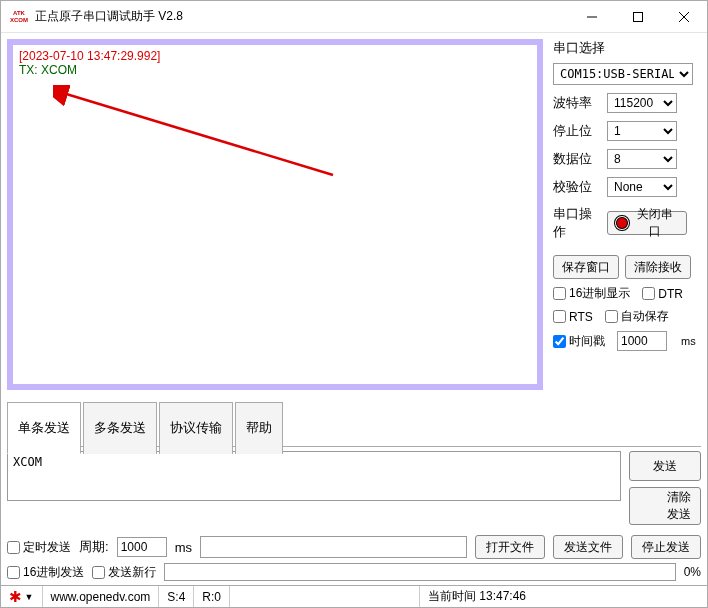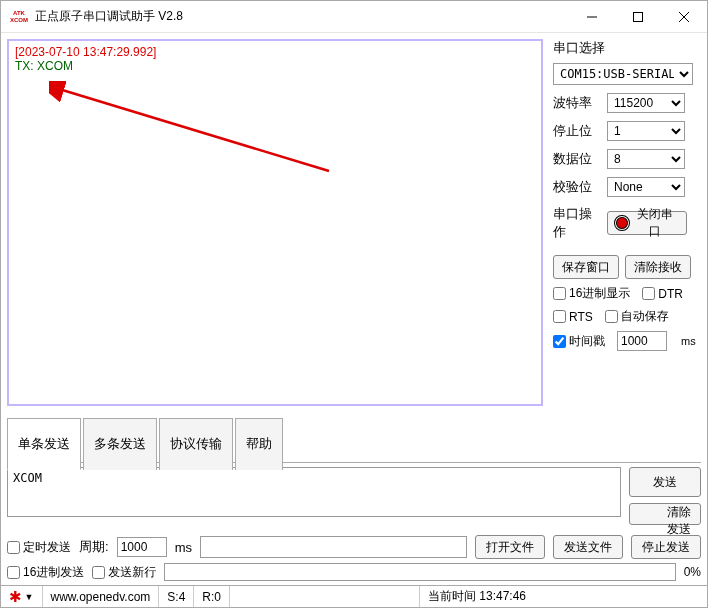--- a/index.html
+++ b/index.html
@@ -6,29 +6,29 @@
 body { background: #f0f0f0; width: 708px; height: 608px; overflow: hidden; }
 .window { width: 708px; height: 608px; background: #fff; border: 1px solid #aaa; display: flex; flex-direction: column; }
 .titlebar { height: 32px; background: #fff; display: flex; align-items: center; padding: 0 0 0 8px; border-bottom: 1px solid #e5e5e5; }
 .logo { width: 20px; height: 16px; display: flex; flex-direction: column; justify-content: center; align-items: center; margin-right: 6px; }
 .logo-text { font-size: 6px; line-height: 7px; font-weight: bold; color: #c00; }
 .title { font-size: 12px; color: #000; }
 .window-controls { margin-left: auto; display: flex; }
 .wc-btn { width: 46px; height: 30px; display: flex; align-items: center; justify-content: center; font-size: 13px; color: #000; cursor: pointer; }
 .body { flex: 1; display: flex; flex-direction: column; }
 .upper { flex: 1; display: flex; }
-.recv-area { flex: 1; margin: 6px 4px 4px 6px; border: 2px solid #c4b5fd; background: #fff; position: relative; padding: 4px 6px; font-family: monospace; font-size: 12px; }
+.recv-area { flex: 1; margin: 6px 4px 4px 6px; border: 6px solid #c4b5fd; background: #fff; position: relative; padding: 4px 6px; font-family: monospace; font-size: 12px; }
 .recv-ts { color: #d00; }
 .recv-tx { color: #060; }
 .arrow-svg { position: absolute; top: 40px; left: 40px; }
 .side { width: 160px; padding: 6px 10px 4px 6px; display: flex; flex-direction: column; gap: 4px; }
 .side-title { font-size: 13px; margin-bottom: 2px; }
 .row { display: flex; align-items: center; gap: 6px; margin-top: 4px; }
 .row-label { width: 48px; font-size: 13px; }
-select, input[type=text].combo { width: 78px; height: 20px; border: 1px solid #999; background: #fff; font-size: 12px; padding: 0 2px; }
+select, input[type=text].combo { width: 70px; height: 20px; border: 1px solid #999; background: #fff; font-size: 12px; padding: 0 2px; }
 .full-select { width: 140px; height: 22px; border: 1px solid #999; background: #fff; font-size: 12px; padding: 0 2px; font-family: monospace; }
 .btn { border: 1px solid #888; background: #f5f5f5; height: 24px; padding: 0 8px; cursor: pointer; border-radius: 3px; font-size: 12px; }
 .btn2 { width: 66px; }
 .btn3 { width: 70px; }
 .btn-close-port { display: flex; align-items: center; gap: 4px; width: 80px; justify-content: center; }
 .record-dot { width: 12px; height: 12px; border-radius: 50%; background: #d00; border: 1px solid #000; position: relative; }
 .record-dot::before { content: ""; position: absolute; inset: -3px; border: 1px solid #000; border-radius: 50%; }
 .chk-row { display: flex; gap: 12px; align-items: center; margin-top: 2px; }
 .chk { display: flex; align-items: center; gap: 3px; font-size: 13px; }
 .chk input { width: 13px; height: 13px; }
@@ -170,21 +170,21 @@
       <div class="tab active">单条发送</div>
       <div class="tab">多条发送</div>
       <div class="tab">协议传输</div>
       <div class="tab">帮助</div>
     </div>
 
     <div class="send-panel">
       <textarea class="send-text" style="">XCOM</textarea>
       <div class="send-right">
         <button class="btn send-btn">发送</button>
-        <button class="btn" style="height:22px;padding-left:36px;">清除发送</button>
+        <button class="btn" style="height:38px;padding-left:36px;">清除发送</button>
       </div>
     </div>
 
     <div class="bottom-rows">
       <div class="brow">
         <label class="chk">
             <input type="checkbox" style="">
             <span>定时发送</span>
           </label>
         <span class="period-label">周期:</span>

